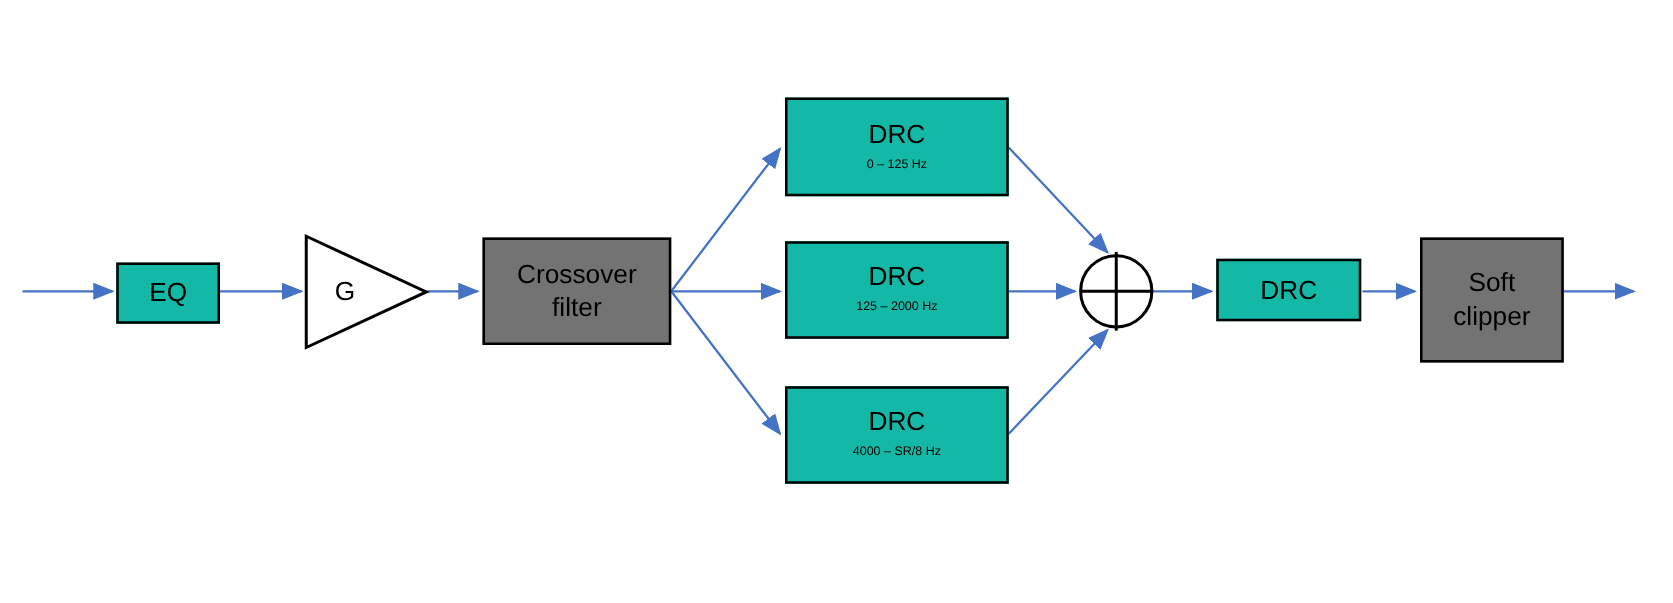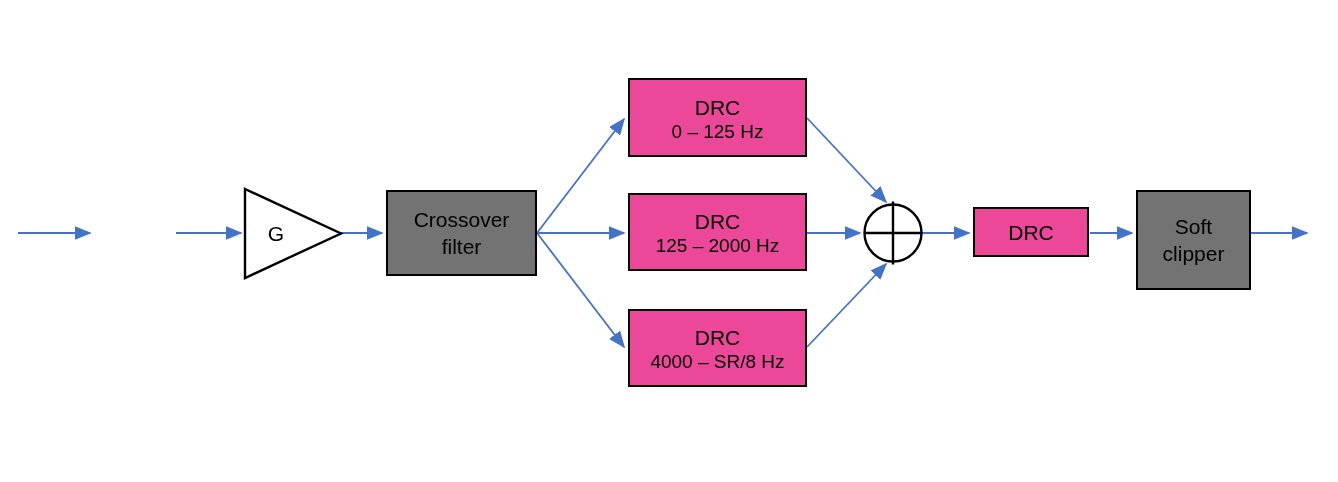--- a/index.html
+++ b/index.html
@@ -26,29 +26,29 @@
     position: absolute;
     box-sizing: border-box;
     border: 2px solid #000000;
     display: flex;
     flex-direction: column;
     align-items: center;
     justify-content: center;
     text-align: center;
     color: #000000;
   }
-  .block.fill-blue { background: #ec4899; align-items: center; }
+  .block.fill-blue { background: #14b8a6; align-items: center; }
   .block.fill-white { background: #737373; }
   .block .title {
     font-size: 21px;
     line-height: 27px;
     white-space: nowrap;
   }
   .block .sub {
-    font-size: 19px;
+    font-size: 10px;
     line-height: 21px;
     white-space: nowrap;
   }
   
   #eq-box      { left: 93px;   top: 210px; width: 83px;  height: 49px; }
   
   #crossover-box { left: 386px; top: 190px; width: 151px; height: 86px; }
   
   #drc-low-box  { left: 628px; top: 78px;  width: 179px; height: 79px; }
   #drc-mid-box  { left: 628px; top: 193px; width: 179px; height: 78px; }
@@ -100,20 +100,23 @@
 
     <path d="M245,189 L341,233.5 L245,278 Z" fill="#b4c7e7" class="node-stroke"></path>
 
     <g>
       <circle cx="893" cy="233" r="28.5" fill="#ffffff" class="node-stroke"></circle>
       <path d="M893,201.5 L893,264.5" class="node-stroke"></path>
       <path d="M864,233 L922,233" class="node-stroke"></path>
     </g>
   </svg>
 
+  <div id="eq-box" class="block fill-blue">
+    <div class="title">EQ</div>
+  </div>
 
   <div id="gain-label">G</div>
 
   <div id="crossover-box" class="block fill-white">
     <div class="title">Crossover</div>
     <div class="title">filter</div>
   </div>
 
   <div id="drc-low-box" class="block fill-blue">
     <div class="title">DRC</div>

